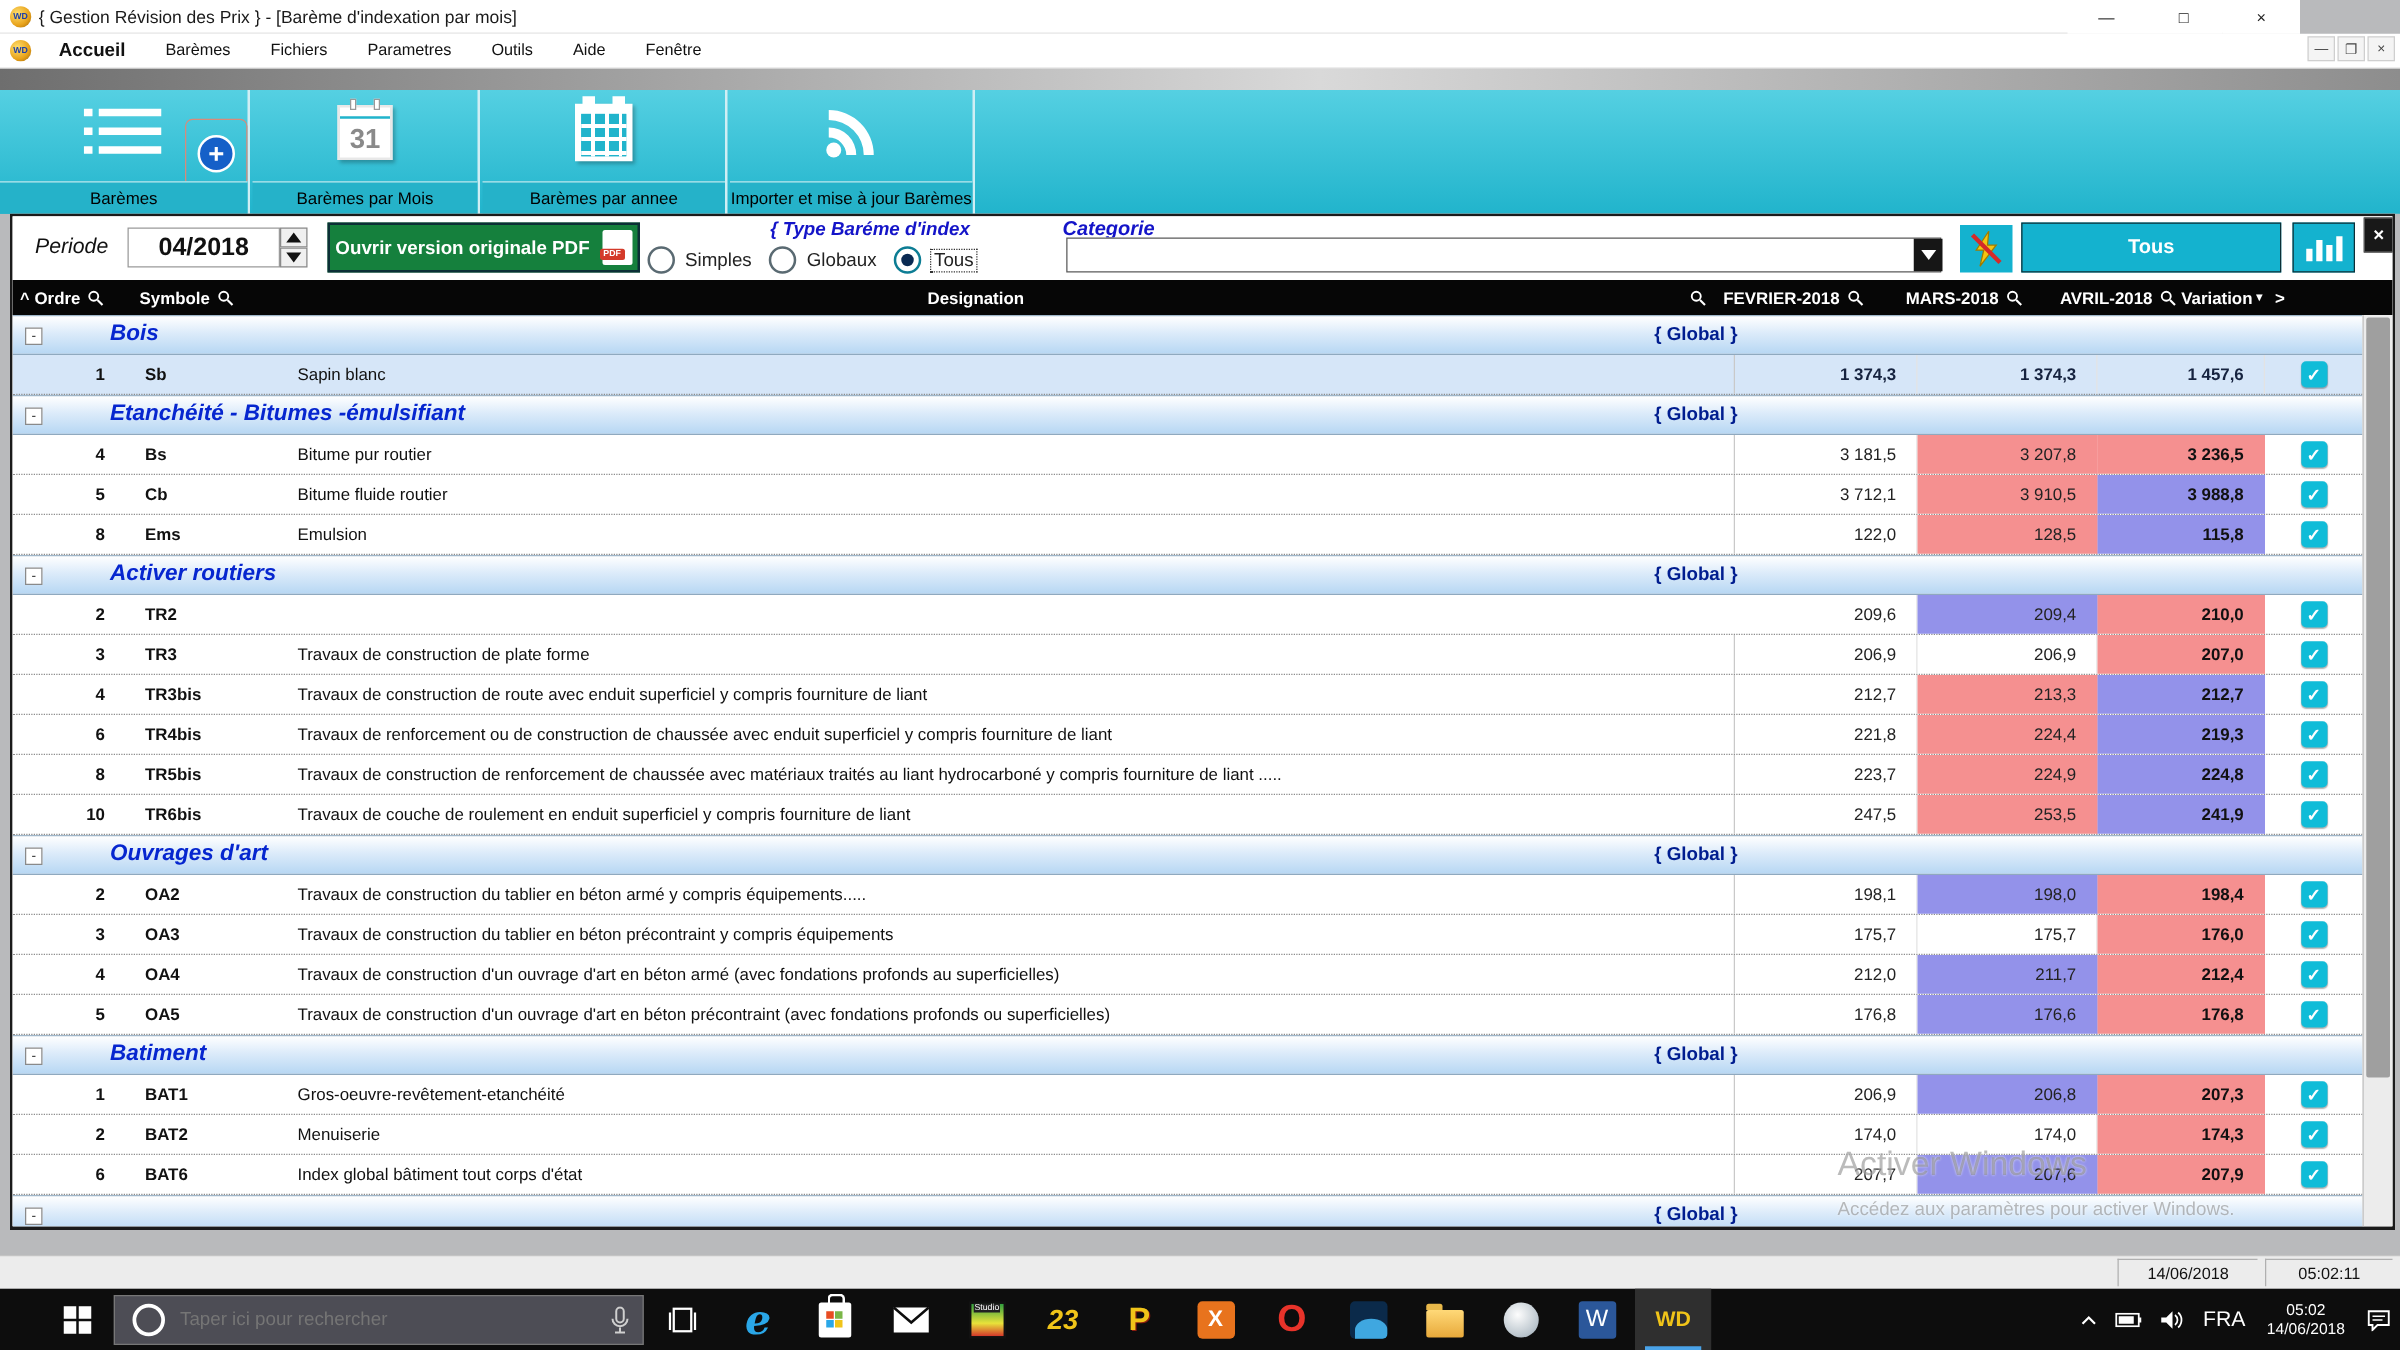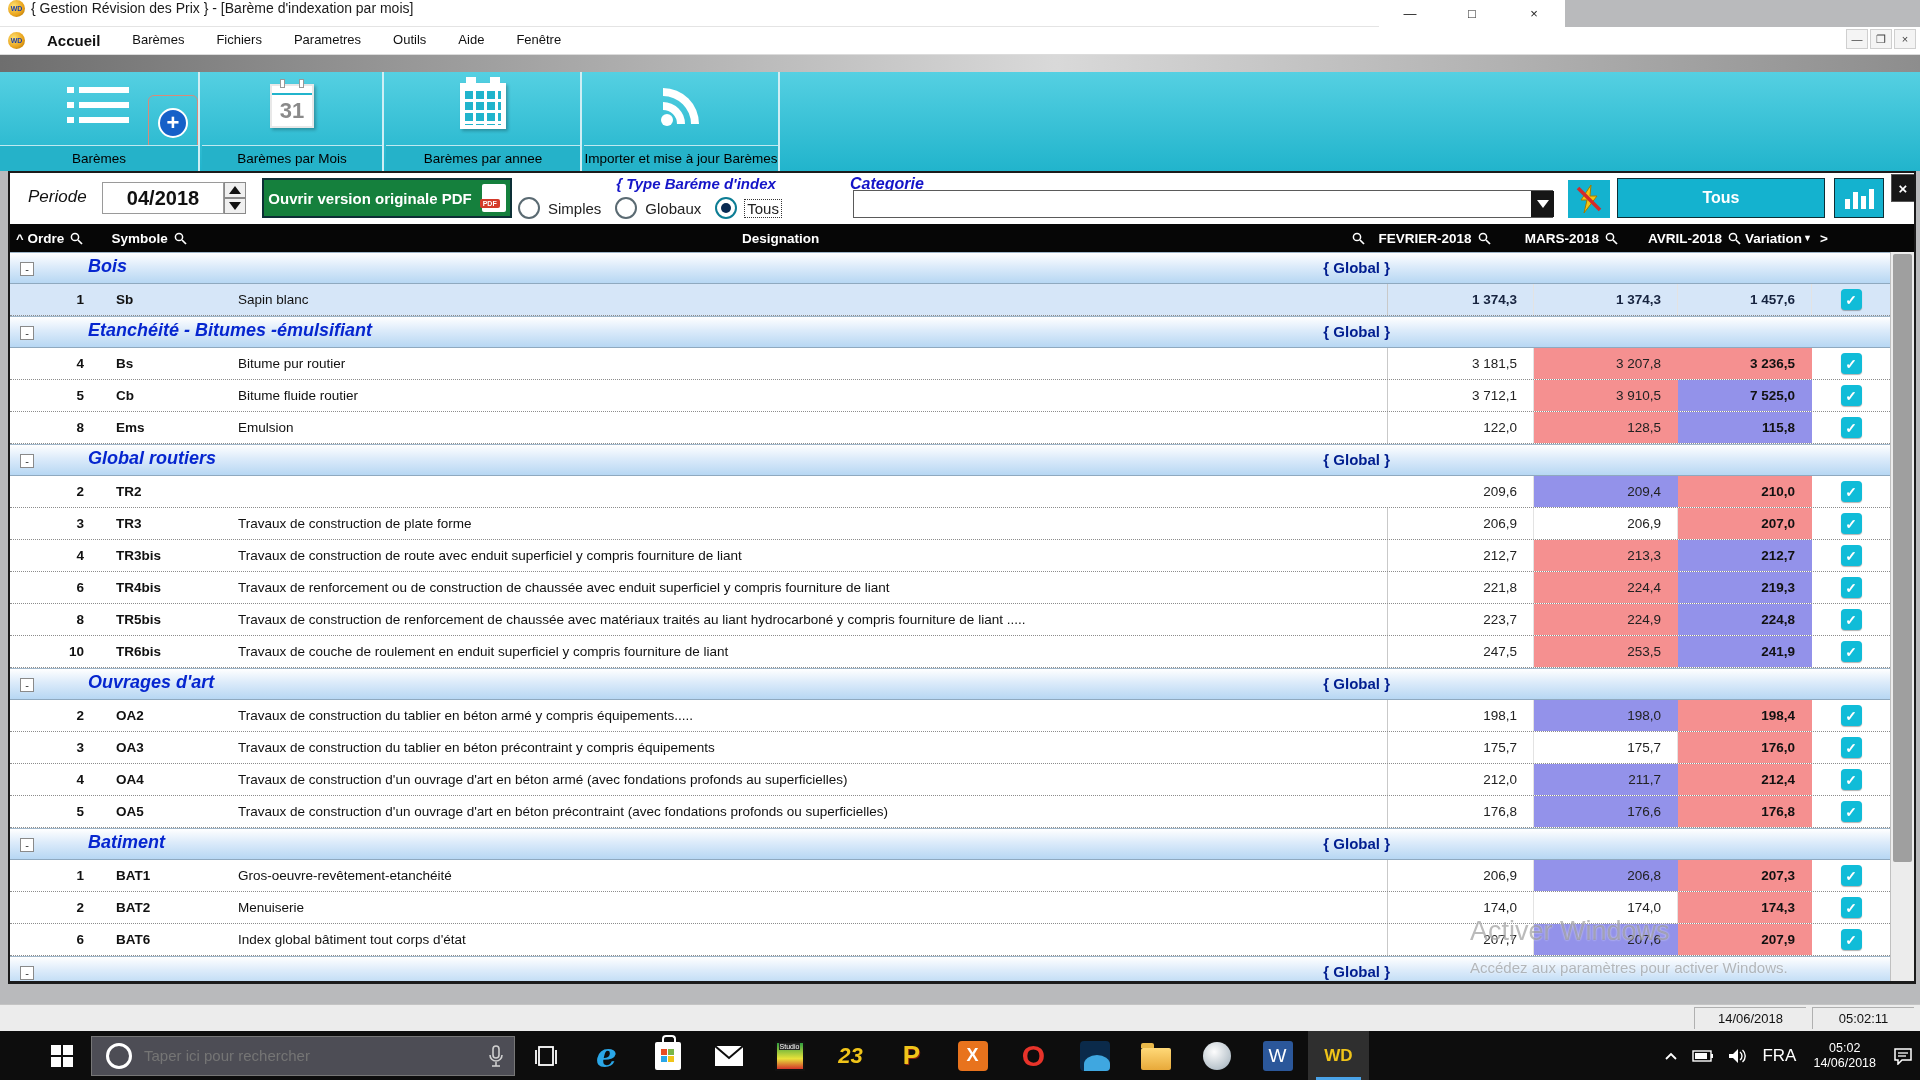--- a/index.html
+++ b/index.html
@@ -1,20 +1,20 @@
 <!DOCTYPE html>
 <html><head>
 <meta charset="utf-8">
 <style>
   * { margin:0; padding:0; box-sizing:border-box; }
   html,body { width:1920px; height:1080px; overflow:hidden; }
   body { font-family:"Liberation Sans", sans-serif; background:#b9babc; position:relative; }
 
   
-  .titlebar { position:absolute; left:0; top:0; width:1565px; height:27px; background:#ffffff; display:flex; border-bottom:1px solid #e4e4e4; }
+  .titlebar { position:absolute; left:0; top:0; width:1840px; height:27px; background:#ffffff; display:flex; align-items:center; border-bottom:1px solid #e4e4e4; }
   .app-ico { width:17px; height:17px; margin:0 6px 0 8px; border-radius:50%; background:radial-gradient(circle at 35% 35%, #ffe070, #e8a21a 60%, #9a6206); color:#1d3fa8; font-size:7px; font-weight:bold; display:flex; align-items:center; justify-content:center; }
   .title-text { font-size:14px; color:#1a1a1a; }
   .win-btns { position:absolute; right:0; top:0; height:27px; display:flex; }
   .win-btn { width:62px; height:27px; display:flex; align-items:center; justify-content:center; font-size:13px; color:#222; background:#fff; }
 
   
   .menubar { position:absolute; left:0; top:27px; width:1920px; height:28px; background:#ffffff; display:flex; align-items:center; border-bottom:1px solid #dcdcdc; }
   .menu-item { font-size:13px; color:#111; padding:0 16px; }
   .menu-item:first-child { font-weight:bold; font-size:15px; }
   .mdi-btns { position:absolute; right:4px; top:2px; display:flex; }
@@ -365,39 +365,39 @@
           <div class="cell c-var">
             <span class="cbx">✓</span>
           </div>
         </div>
         <div class="row data-row">
           <div class="cell c-ordre">5</div>
           <div class="cell c-symb">Cb</div>
           <div class="cell c-desig">Bitume fluide routier</div>
           <div class="cell c-val c-fev">3 712,1</div>
           <div class="cell c-val c-mars hl-pink">3 910,5</div>
-          <div class="cell c-val c-avril hl-purple">7 525,0</div>
+          <div class="cell c-val c-avril hl-purple">3 988,8</div>
           <div class="cell c-var">
             <span class="cbx">✓</span>
           </div>
         </div>
         <div class="row data-row">
           <div class="cell c-ordre">8</div>
           <div class="cell c-symb">Ems</div>
           <div class="cell c-desig">Emulsion</div>
           <div class="cell c-val c-fev">122,0</div>
           <div class="cell c-val c-mars hl-pink">128,5</div>
           <div class="cell c-val c-avril hl-purple">115,8</div>
           <div class="cell c-var">
             <span class="cbx">✓</span>
           </div>
         </div>
         <div class="row group-row">
           <span class="collapse-box">-</span>
-          <span class="group-name">Global routiers</span>
+          <span class="group-name">Activer routiers</span>
           <span class="global-tag">{ Global }</span>
         </div>
         <div class="row data-row">
           <div class="cell c-ordre">2</div>
           <div class="cell c-symb">TR2</div>
           <div class="cell c-val c-fev">209,6</div>
           <div class="cell c-val c-mars hl-purple">209,4</div>
           <div class="cell c-val c-avril hl-pink">210,0</div>
           <div class="cell c-var">
             <span class="cbx">✓</span>

